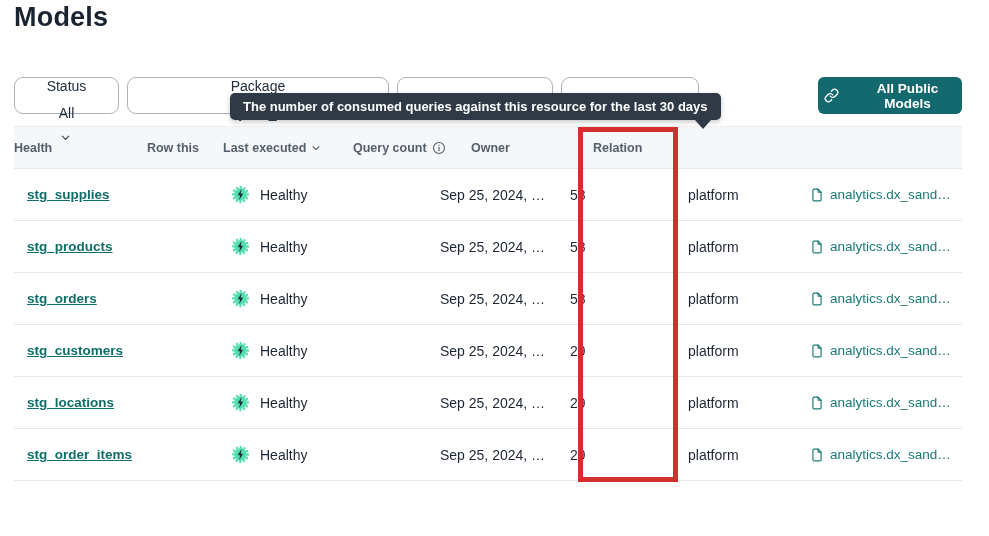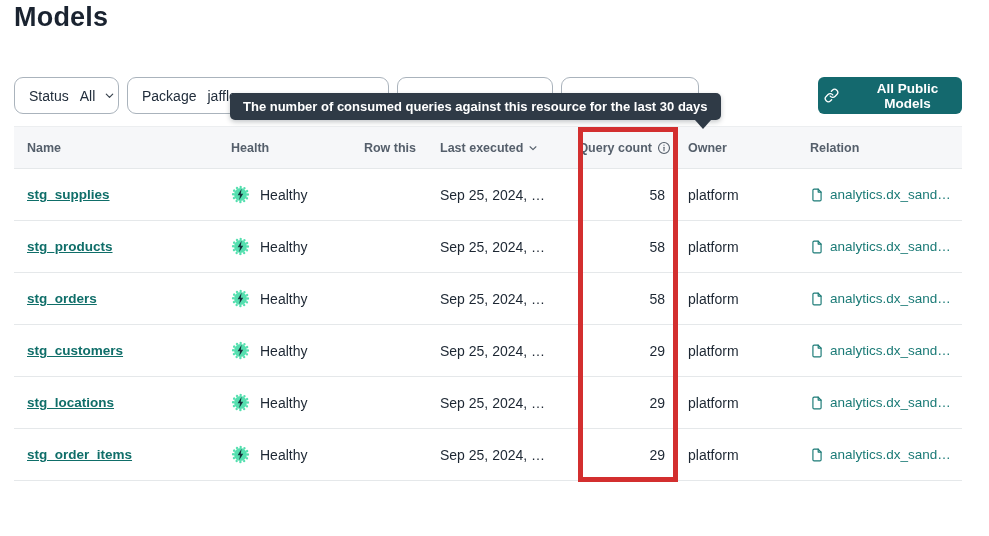--- a/index.html
+++ b/index.html
@@ -7,21 +7,21 @@
   .stage{
     position:relative;width:989px;height:536px;background:#fff;overflow:hidden;
     font-family:"Liberation Sans","DejaVu Sans",sans-serif;color:#1d2733;
   }
   .page-title{
     position:absolute;left:14px;top:2px;font-size:27px;font-weight:600;color:#1a2330;letter-spacing:.2px;
   }
   
   .pill{
     position:absolute;top:77px;height:37px;border:1px solid #aab3bc;border-radius:9px;background:#fff;
-    display:flex;align-items:center;padding:0 14px;font-size:14px;color:#222e3c;gap:11px;z-index:1;
+    display:flex;align-items:center;padding:0 14px;font-size:14px;color:#222e3c;gap:11px;z-index:1;flex-direction:column;
   }
   .pill .chev{color:#39434e;display:flex;align-items:center;margin-left:-2px;}
   .pill-label{font-weight:400;}
   .pill-value{font-weight:400;}
   
   .primary-btn{
     position:absolute;left:818px;top:77px;width:144px;height:37px;border:none;border-radius:6px;
     background:var(--teal_button,#14696E);color:#fff;font-size:13.5px;font-weight:600;
     display:flex;align-items:center;justify-content:center;gap:20px;cursor:pointer;
     font-family:"Liberation Sans","DejaVu Sans",sans-serif;z-index:1;
@@ -43,21 +43,21 @@
     display:flex;align-items:center;height:43px;background:#f6f7f9;
     border-top:1px solid #eceef0;border-bottom:1px solid #e5e8ea;
     font-size:12.5px;font-weight:700;color:#555f6b;
   }
   .trow{display:flex;align-items:center;height:52px;border-bottom:1px solid #e5e8ea;font-size:14px;color:#1d2733;}
   .c,.hc{display:flex;align-items:center;}
   .name{width:217px;padding-left:13px;}
   .health{width:117px;gap:10px;}
   .rowcount{width:78px;justify-content:flex-end;padding-right:10px;}
   .lastexec{width:144px;padding-left:14px;gap:5px;}
-  .qcount{width:99px;justify-content:flex-end;padding-right:4px;gap:5px;}
+  .qcount{width:99px;justify-content:flex-start;padding-right:4px;gap:5px;}
   .owner{width:119px;padding-left:19px;}
   .relation{width:174px;padding-left:22px;gap:6px;text-align:center;}
   .hc.qcount .info-ic{margin-right:-6px;}
   .hc .chev{color:#555f6b;display:flex;align-items:center;}
   .model-link{
     color:var(--link_teal,#0F6E69);font-size:13.5px;font-weight:700;text-decoration:underline;cursor:pointer;
   }
   .rel-link{color:var(--relation_teal,#1A7A76);font-size:13.5px;font-weight:400;text-decoration:none;cursor:pointer;white-space:nowrap;}
   .rel-ic{color:var(--relation_teal,#1A7A76);display:flex;align-items:center;}
   .badge{display:flex;align-items:center;}
@@ -104,23 +104,20 @@
       <svg width="15" height="15" viewBox="0 0 24 24" fill="none" stroke="#fff" stroke-width="2.1" stroke-linecap="round" stroke-linejoin="round">
         <path d="M10 13a5 5 0 0 0 7.54.54l3-3a5 5 0 0 0-7.07-7.07l-1.72 1.71"></path>
         <path d="M14 11a5 5 0 0 0-7.54-.54l-3 3a5 5 0 0 0 7.07 7.07l1.71-1.71"></path>
       </svg>
     </span>
     <span>All Public Models</span>
   </button>
 
   <div class="table">
     <div class="thead">
-      <div class="hc name">
-          <span>Name</span>
-        </div>
       <div class="hc health">
           <span>Health</span>
         </div>
       <div class="hc rowcount">
           <span>Row this</span>
         </div>
       <div class="hc lastexec">
         <span>Last executed</span>
         <span class="chev">
           <svg width="10" height="10" viewBox="0 0 24 24" fill="none" stroke="currentColor" stroke-width="2.6" stroke-linecap="round" stroke-linejoin="round">

